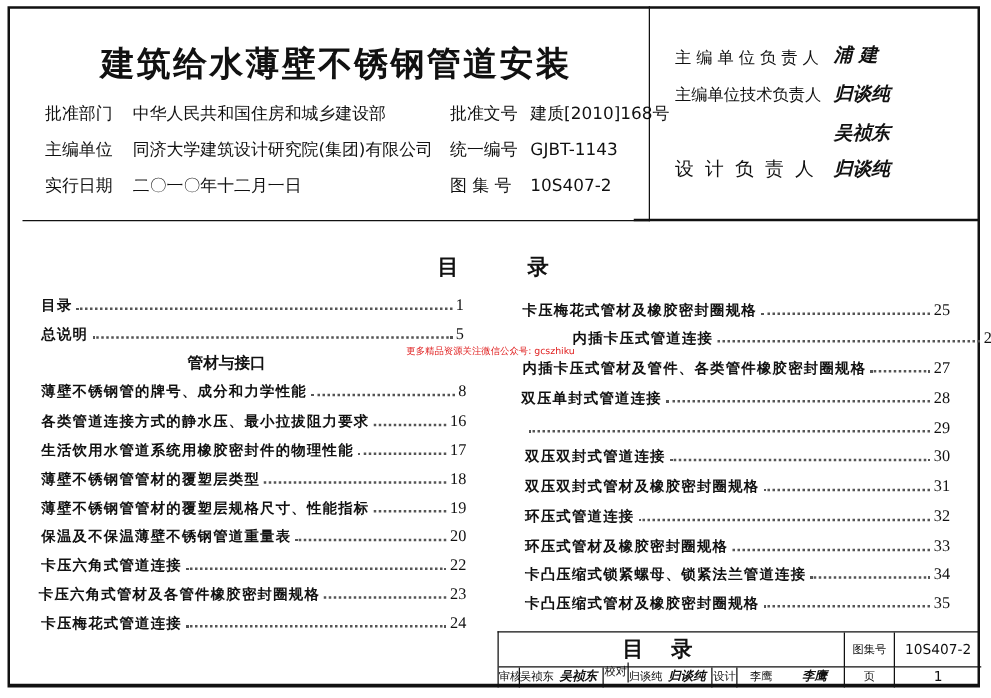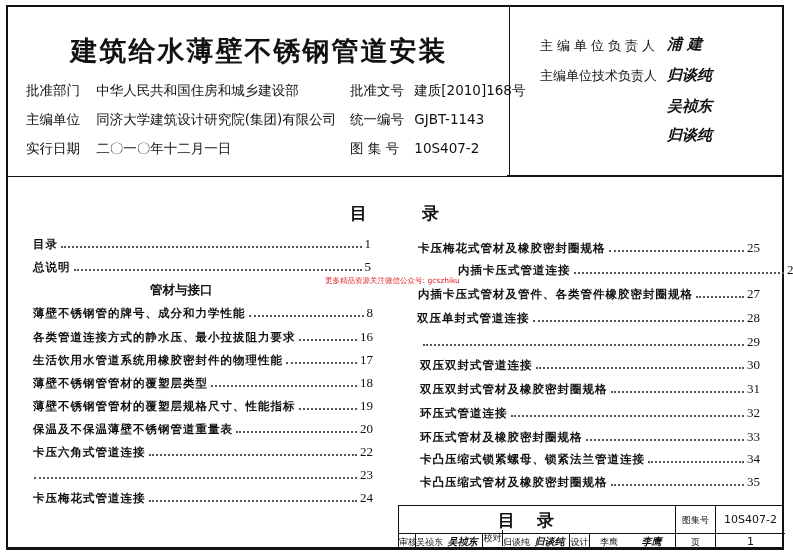--- a/index.html
+++ b/index.html
@@ -1,20 +1,20 @@
 <!DOCTYPE html>
 <html><head>
 <meta charset="utf-8">
 <style>
   html, body { margin: 0; padding: 0; background: #ffffff; }
   body { width: 793px; height: 558px; position: relative; overflow: hidden;
          font-family: "DejaVu Sans", sans-serif; color: #111; }
   .frame { position: absolute; left: 6px; top: 5px; width: 778px; height: 545px;
            border: 2px solid #111; border-bottom-width: 3px; box-sizing: border-box; }
-  .top-left { position: absolute; left: 8px; top: 5px; width: 502px; height: 172px;
+  .top-left { position: absolute; left: 18px; top: 5px; width: 502px; height: 172px;
               border-right: 1.5px solid #111; border-bottom: 1.5px solid #111; box-sizing: border-box; }
   .top-right { position: absolute; left: 507px; top: 5px; width: 277px; height: 172px;
                border-bottom: 2px solid #111; box-sizing: border-box; }
   .main-title { position: absolute; left: 0; top: 28px; width: 502px; text-align: center;
                 font-size: 27px; font-weight: bold; letter-spacing: 2px; }
   .info-row { position: absolute; left: 18px; font-size: 13.5px; white-space: nowrap; }
   .info-row .lbl { display: inline-block; width: 66px; }
   .info-row .val { display: inline-block; }
   .info-r { position: absolute; left: 342px; font-size: 13.5px; white-space: nowrap; }
   .info-r .lbl { display: inline-block; width: 60px; }
@@ -72,20 +72,21 @@
     <span>10S407-2</span>
   </div>
 </div>
 
 <div class="top-right">
   <div class="sig-lbl" style="top:32px; letter-spacing:4px;">主编单位负责人</div>
   <div class="sig" style="top:30px;">浦 建</div>
   <div class="sig-lbl" style="top:62px;">主编单位技术负责人</div>
   <div class="sig" style="top:61px;">归谈纯</div>
   <div class="sig" style="top:92px;">吴祯东</div>
+  <div class="sig-lbl spaced" style="top:121px; letter-spacing:9px;">设计负责人</div>
   <div class="sig" style="top:121px;">归谈纯</div>
 </div>
 
 <div class="toc-heading" style="left:350px;">目</div>
 <div class="toc-heading" style="left:422px;">录</div>
 
 <div class="toc-item" style="left:33px; top:236px; width:338px;">
   <span class="t">目录</span>
   <span class="dots"></span>
   <span class="p">1</span>
@@ -127,20 +128,21 @@
   <span class="t">保温及不保温薄壁不锈钢管道重量表</span>
   <span class="dots"></span>
   <span class="p">20</span>
 </div>
 <div class="toc-item" style="left:33px; top:444px; width:340px;">
   <span class="t">卡压六角式管道连接</span>
   <span class="dots"></span>
   <span class="p">22</span>
 </div>
 <div class="toc-item" style="left:31px; top:467px; width:342px;">
+  <span class="t">卡压六角式管材及各管件橡胶密封圈规格</span>
   <span class="dots"></span>
   <span class="p">23</span>
 </div>
 <div class="toc-item" style="left:33px; top:490px; width:340px;">
   <span class="t">卡压梅花式管道连接</span>
   <span class="dots"></span>
   <span class="p">24</span>
 </div>
 
 <div class="toc-item" style="left:418px; top:240px; width:342px;">

